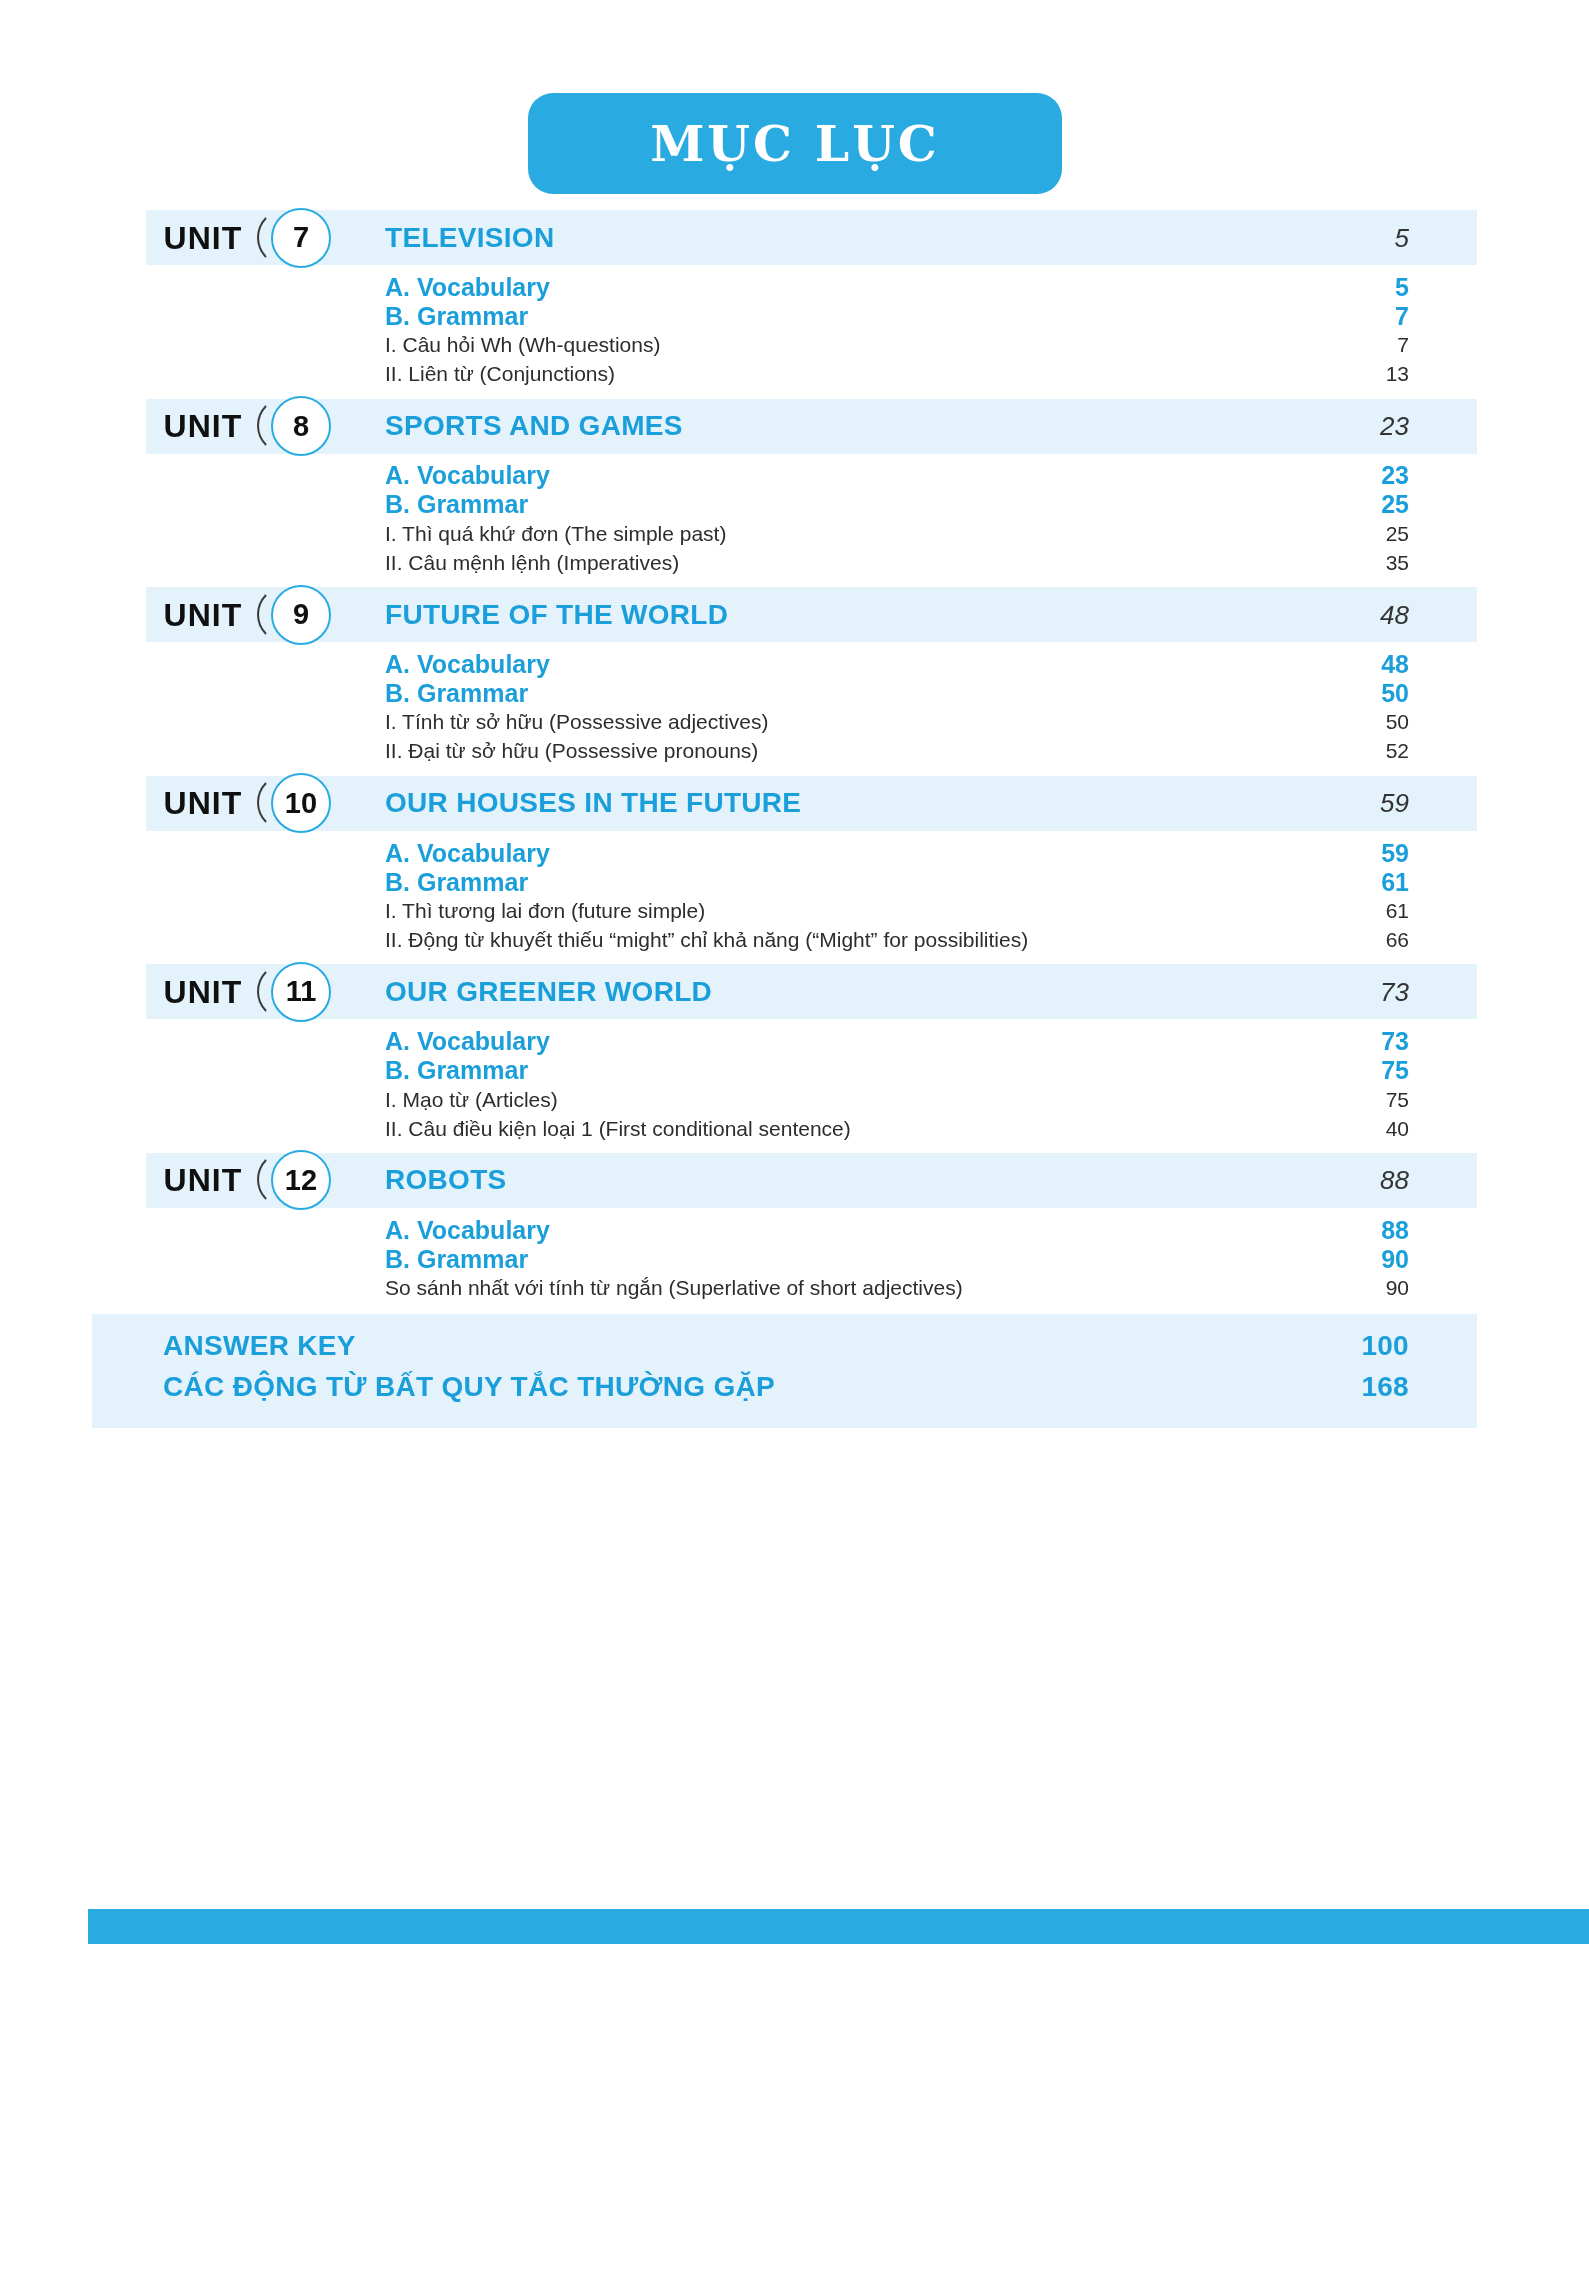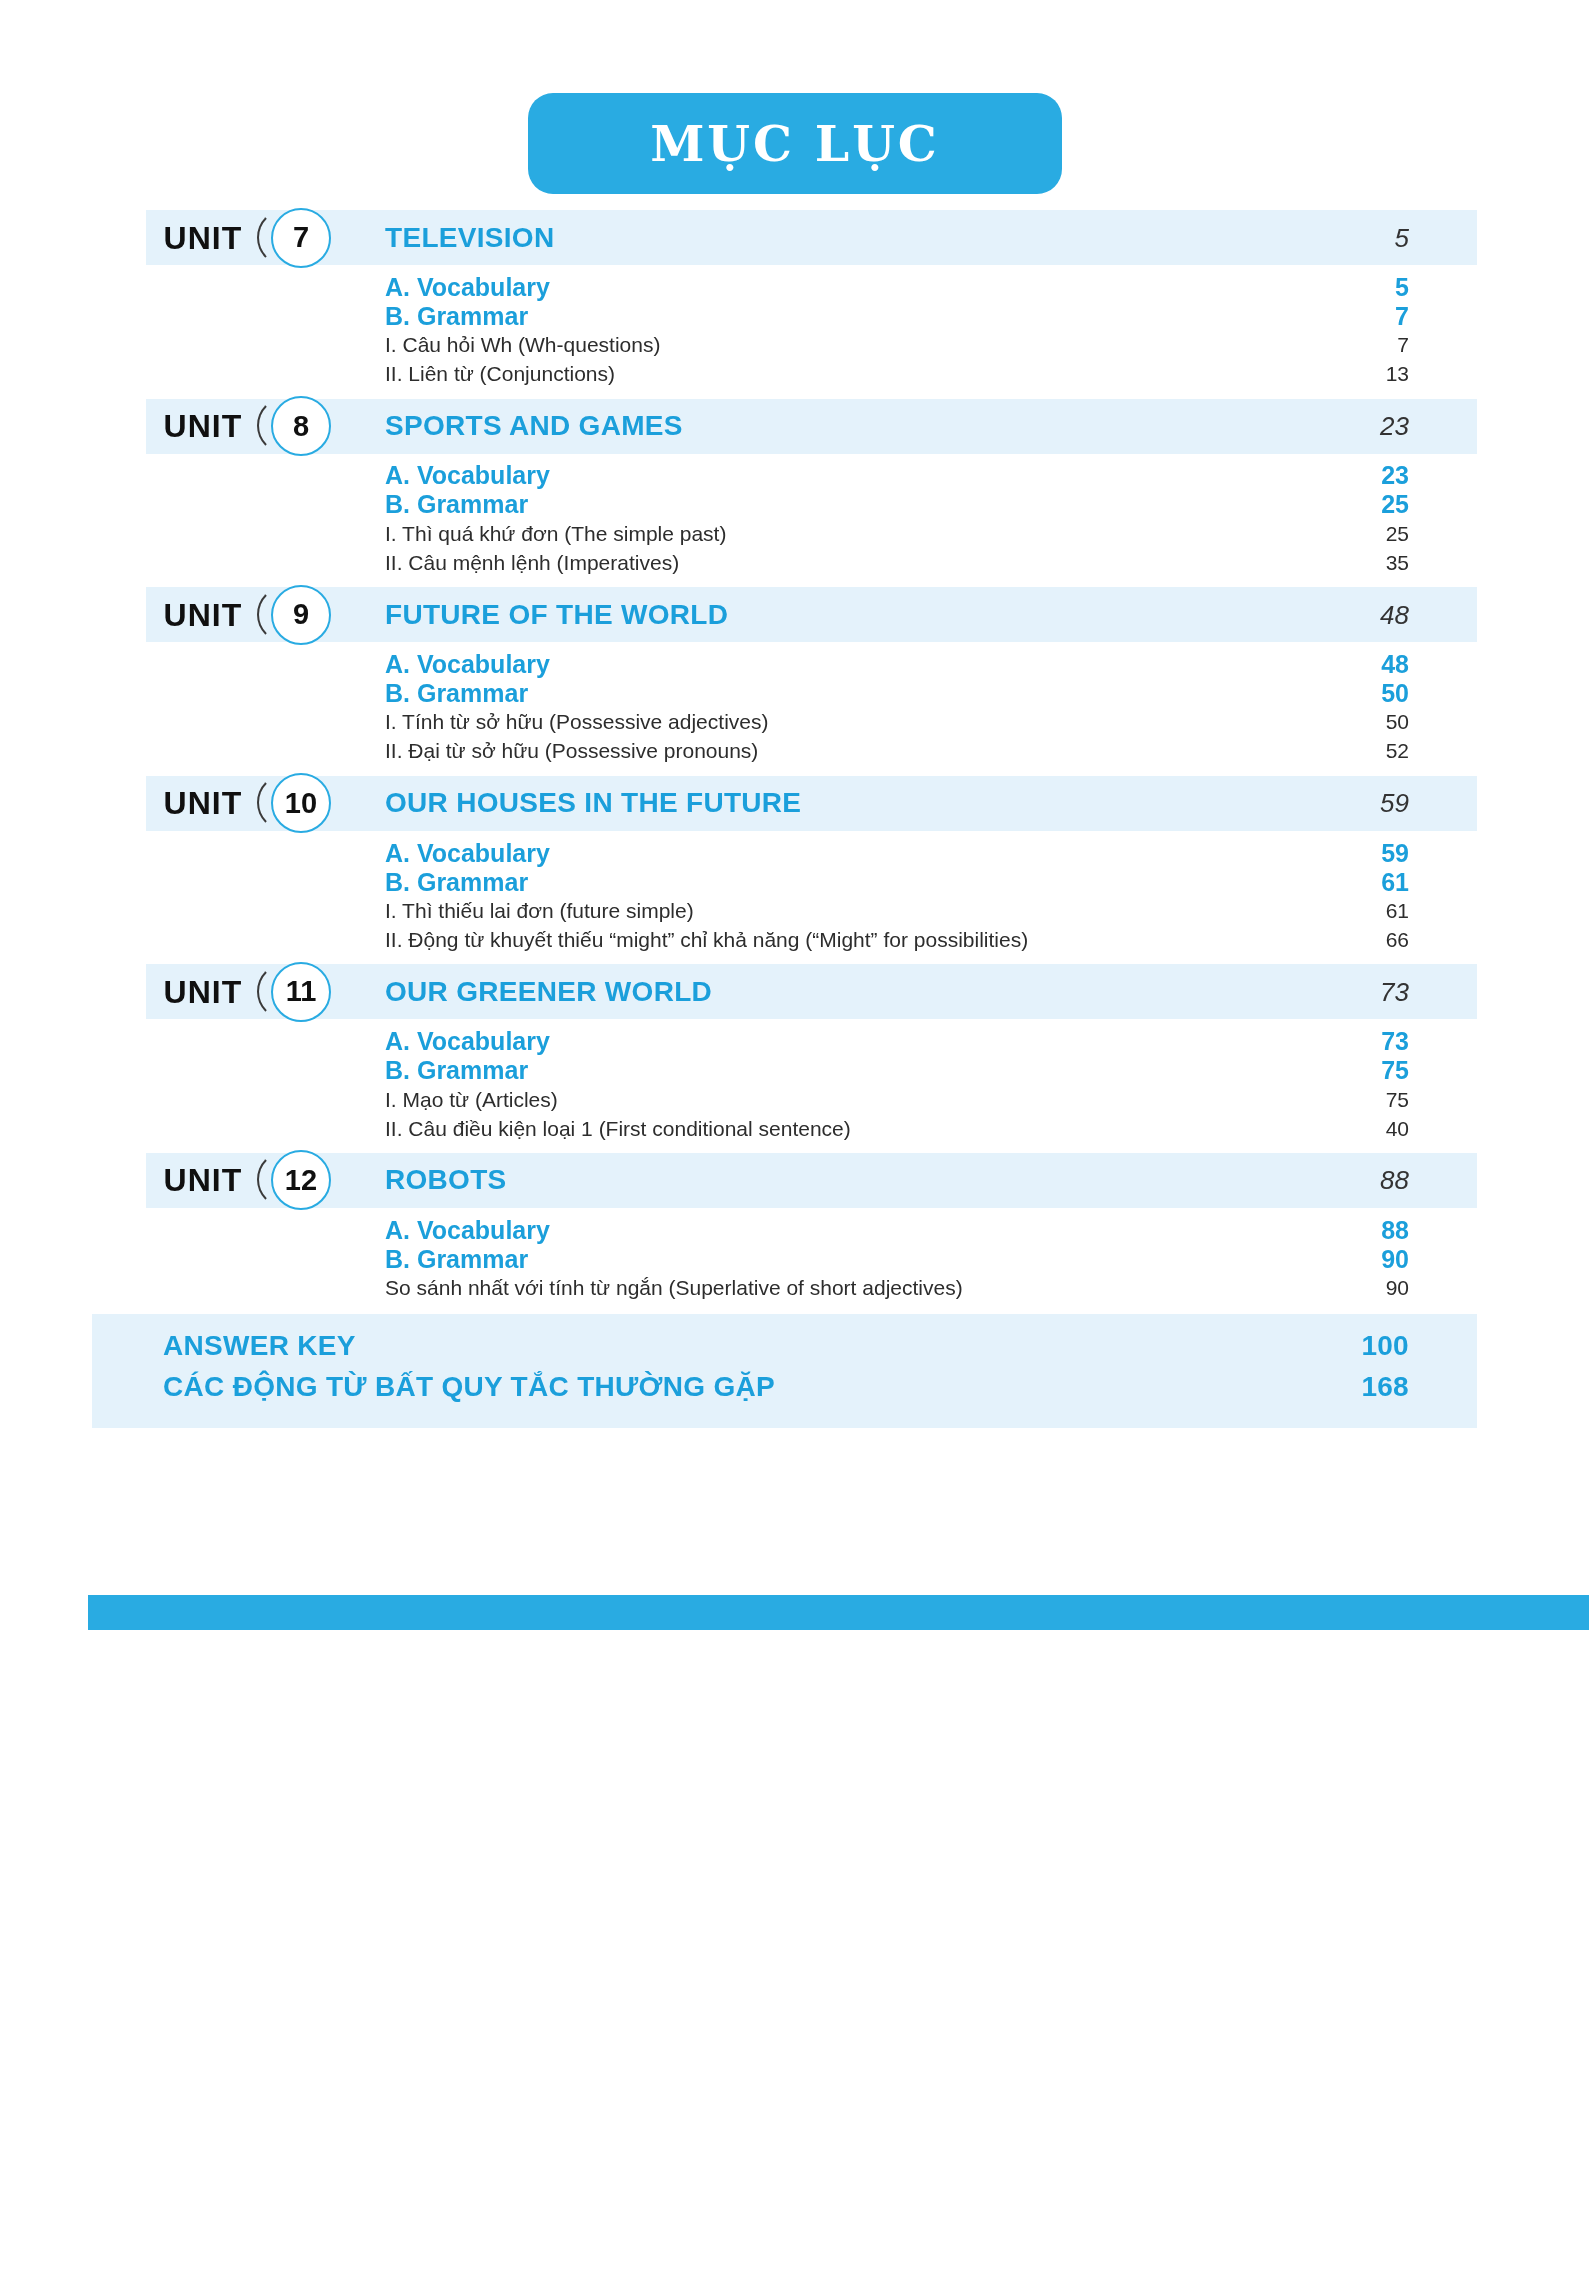--- a/index.html
+++ b/index.html
@@ -1,20 +1,20 @@
 <!DOCTYPE html>
 <html><head>
 <meta charset="utf-8">
 <style>
   * { margin: 0; padding: 0; box-sizing: border-box; }
   html, body { background: #ffffff; }
   .page {
     position: relative;
     width: 1590px;
-    height: 1630px;
+    height: 1944px;
     background: #ffffff;
     overflow: hidden;
     font-family: "Liberation Sans", sans-serif;
     color: #222;
   }
 
   
   .title-box {
     position: absolute;
     top: 93px;
@@ -271,21 +271,21 @@
     <div class="unit-items">
             <div class="item-row em">
     <span class="item-label">A. Vocabulary</span>
     <span class="item-page">59</span>
   </div>
             <div class="item-row em">
     <span class="item-label">B. Grammar</span>
     <span class="item-page">61</span>
   </div>
             <div class="item-row">
-    <span class="item-label">I. Thì thiếu lai đơn (future simple)</span>
+    <span class="item-label">I. Thì tương lai đơn (future simple)</span>
     <span class="item-page">61</span>
   </div>
             <div class="item-row">
     <span class="item-label">II. Động từ khuyết thiếu “might” chỉ khả năng (“Might” for possibilities)</span>
     <span class="item-page">66</span>
   </div>
           </div>
   </section>
         <section class="unit">
     <div class="unit-header">

